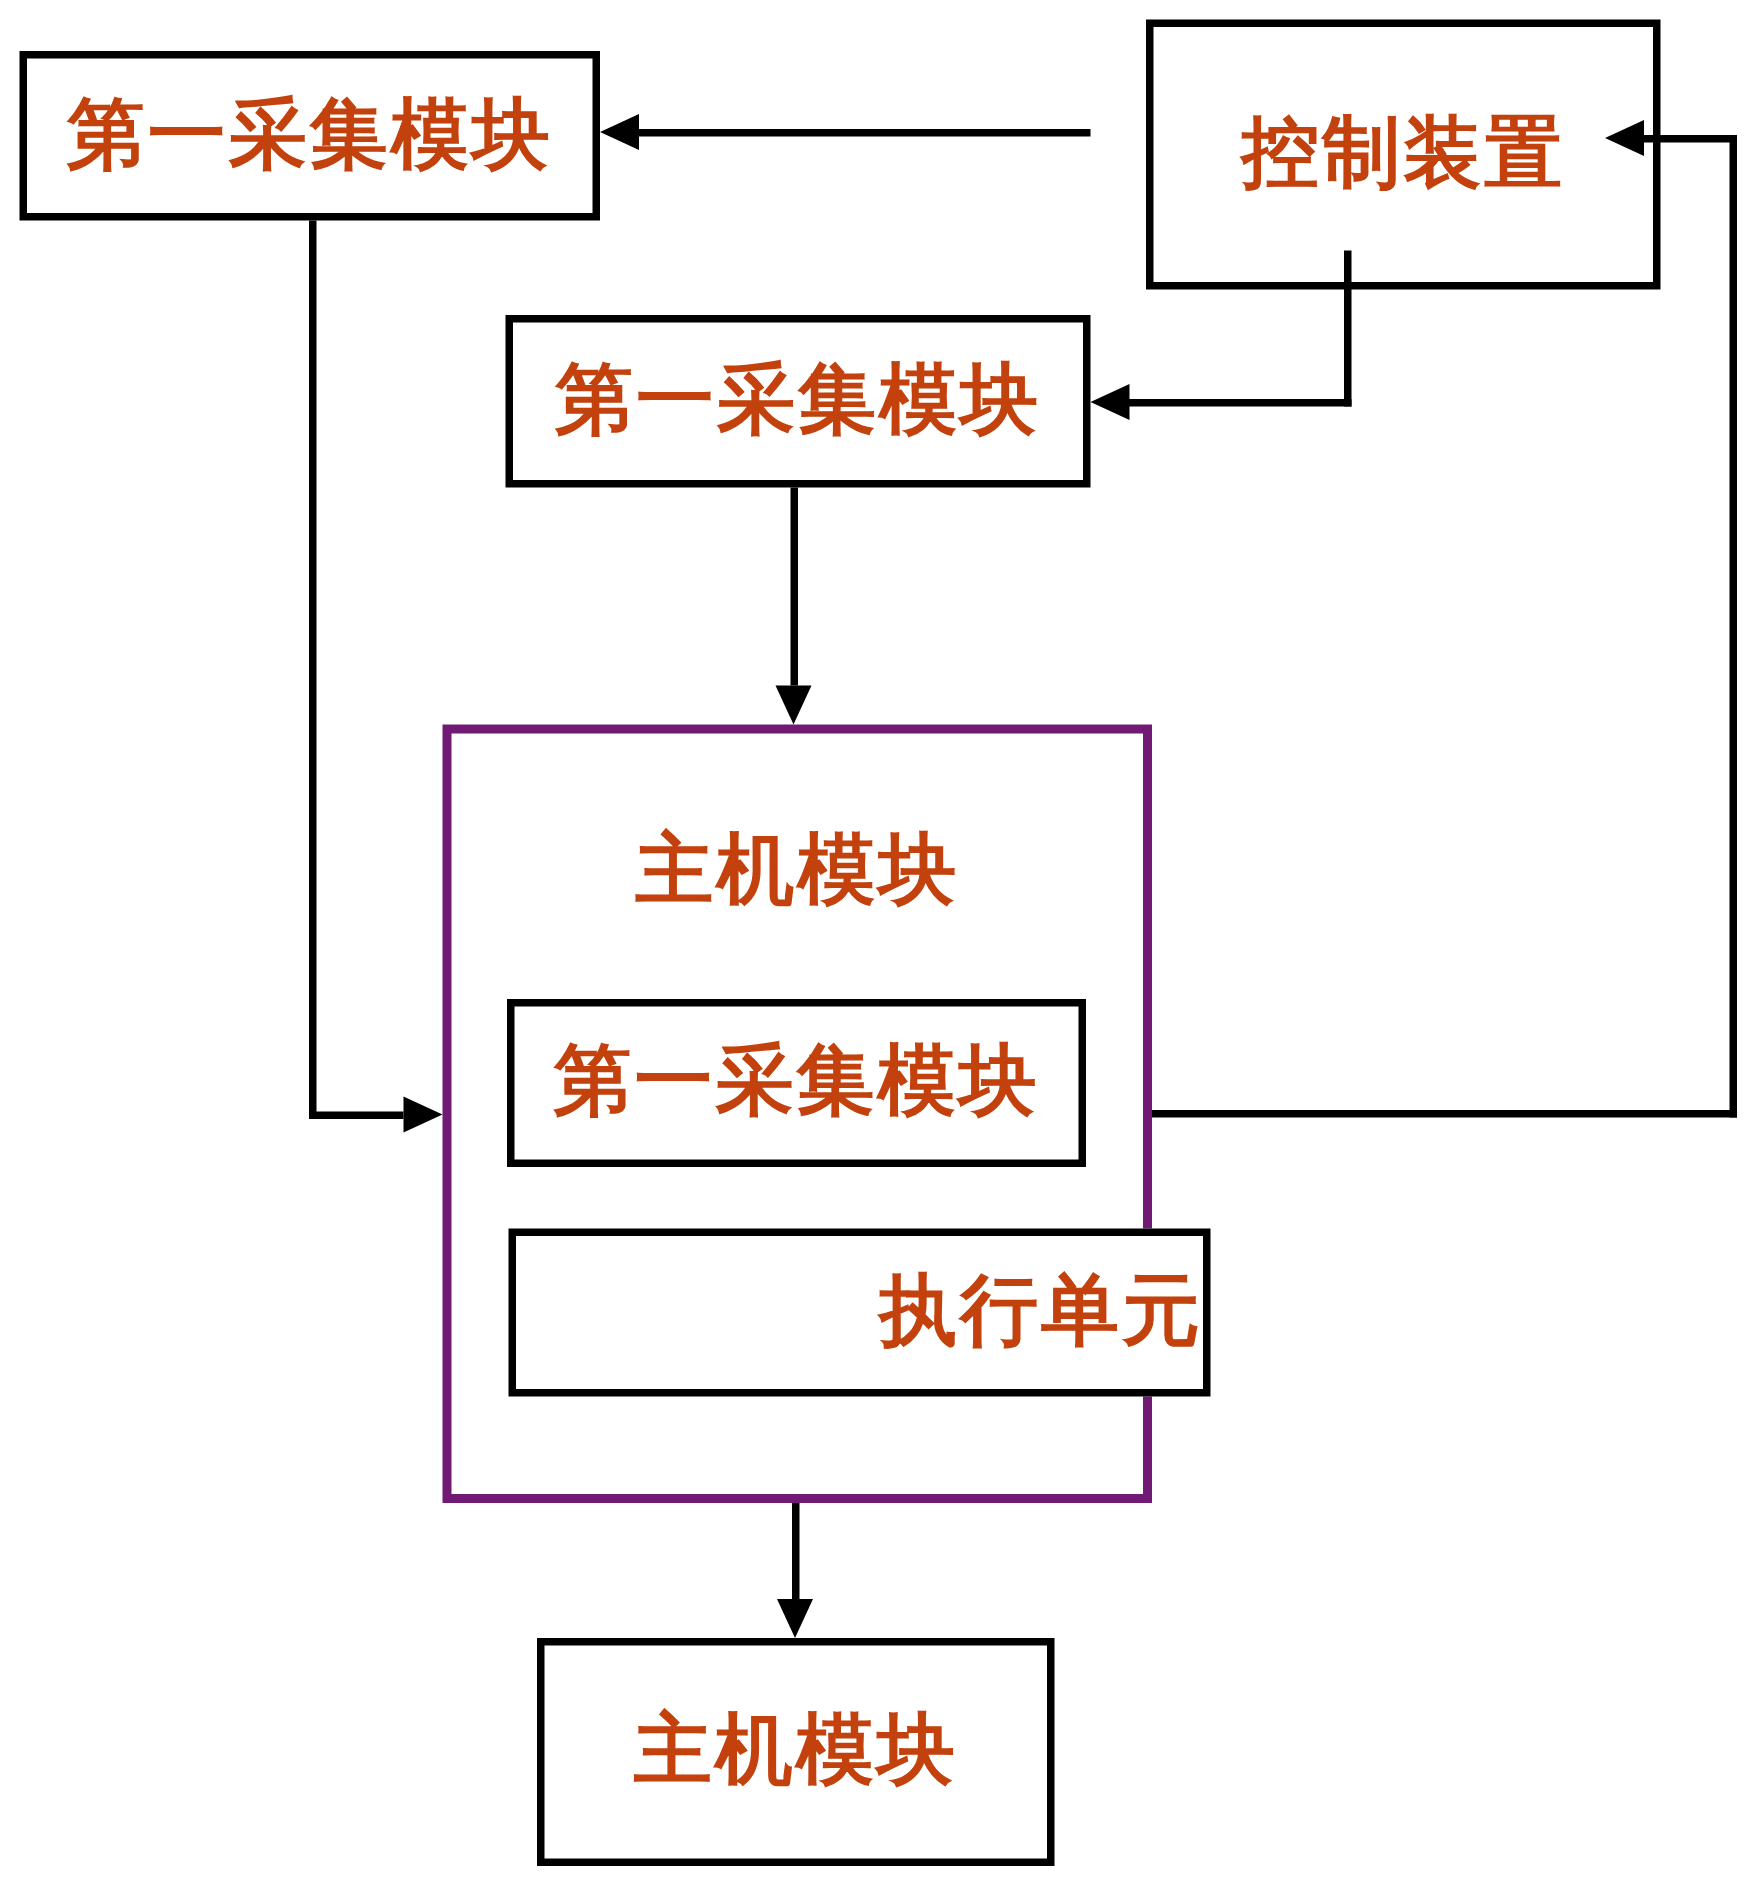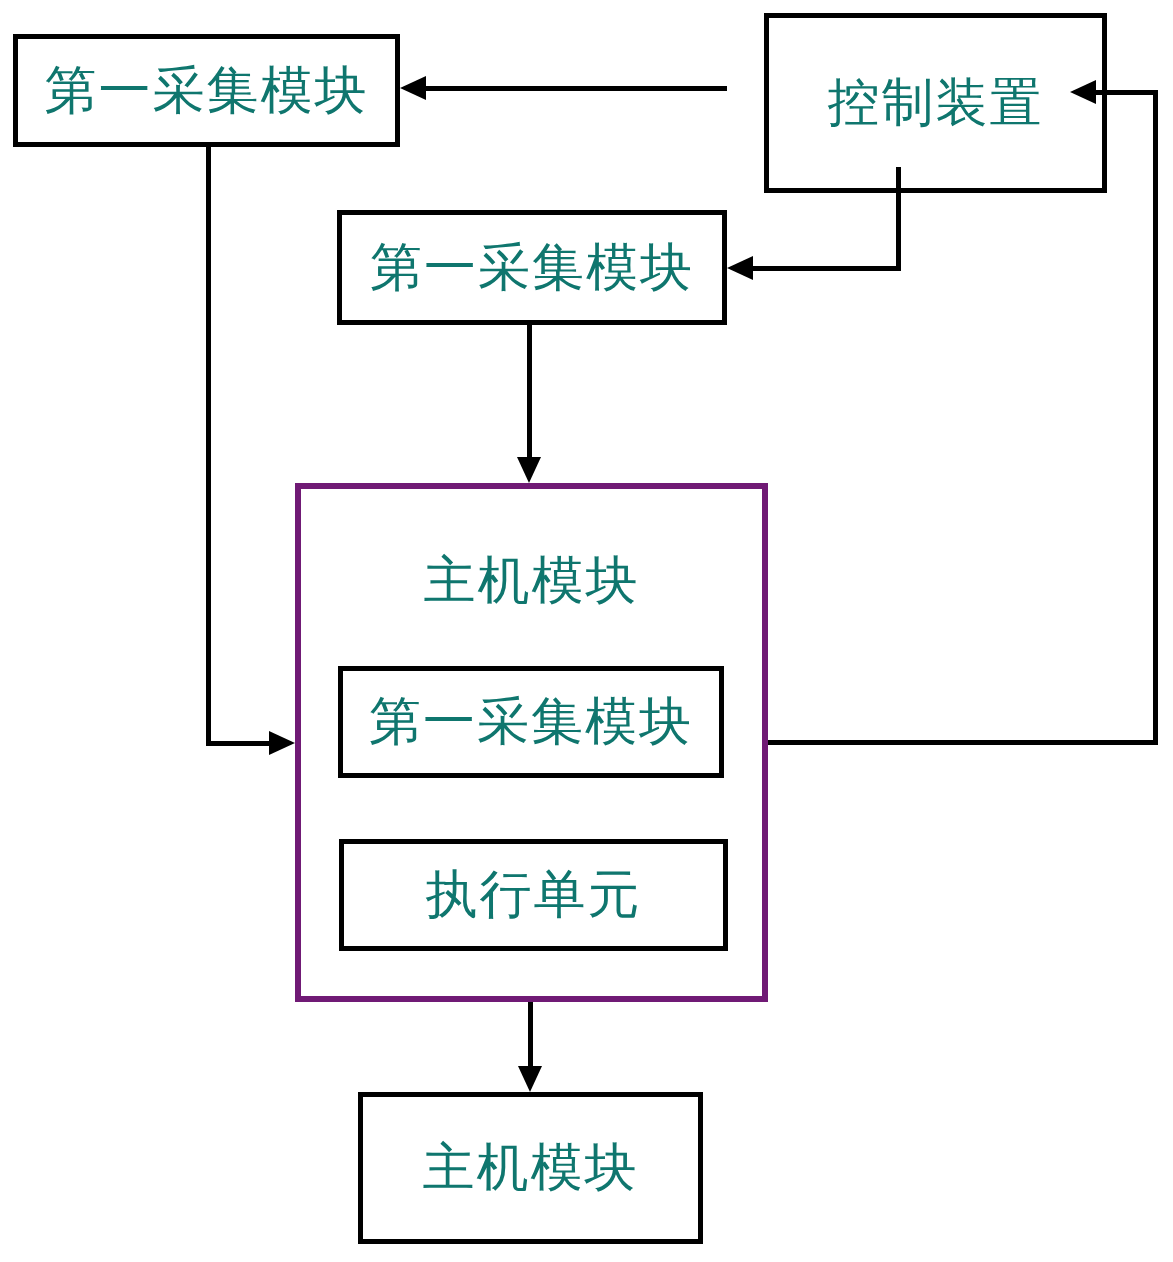--- a/index.html
+++ b/index.html
@@ -20,24 +20,24 @@
   .box {
     position: absolute;
     box-sizing: border-box;
     border: 5px solid #000000;
     background: #ffffff;
     display: flex;
     align-items: center;
     justify-content: center;
   }
   .lbl {
-    font-weight: normal;
+    font-weight: bold;
     font-size: 52px;
     letter-spacing: 2px;
-    color: #0f766e;
+    color: #c2410c;
     white-space: nowrap;
     line-height: 1.1;
   }
   .container-box {
     position: absolute;
     box-sizing: border-box;
     border: 6px solid #701a75;
     background: #ffffff;
   }
   .host-label {
@@ -89,21 +89,21 @@
     <span class="lbl">第一采集模块</span>
   </div>
 
   <div class="container-box" style="left:295px; top:483px; width:473px; height:519px;">
     <div class="host-label">
       <span class="lbl">主机模块</span>
     </div>
     <div class="box" style="left:37px; top:177px; width:386px; height:112px;">
       <span class="lbl">第一采集模块</span>
     </div>
-    <div class="box" style="left:38px; top:350px; width:389px; height:112px;">
+    <div class="box" style="left:38px; top:330px; width:468px; height:112px;justify-content:flex-end;">
       <span class="lbl">执行单元</span>
     </div>
   </div>
 
   <div class="box" style="left:358px; top:1092px; width:345px; height:152px;">
     <span class="lbl">主机模块</span>
   </div>
 
   <div class="hline" style="left:426px; top:86px; width:301px; height:5px;"></div>
   <div class="ah ah-left" style="left:400px; top:76px;"></div>

